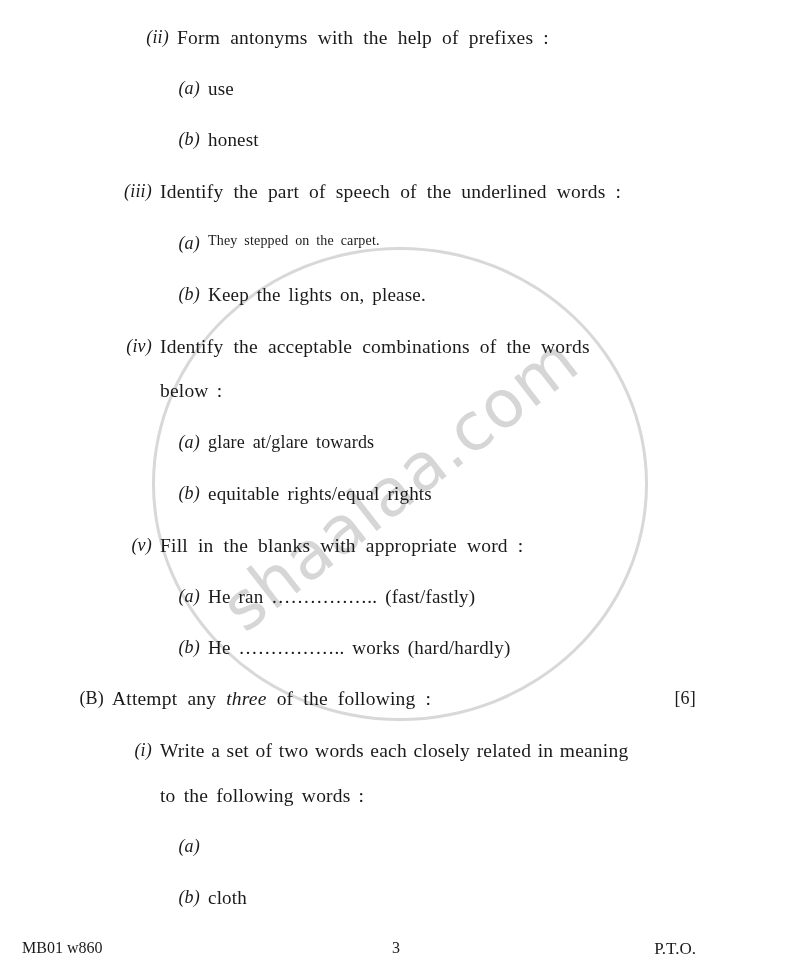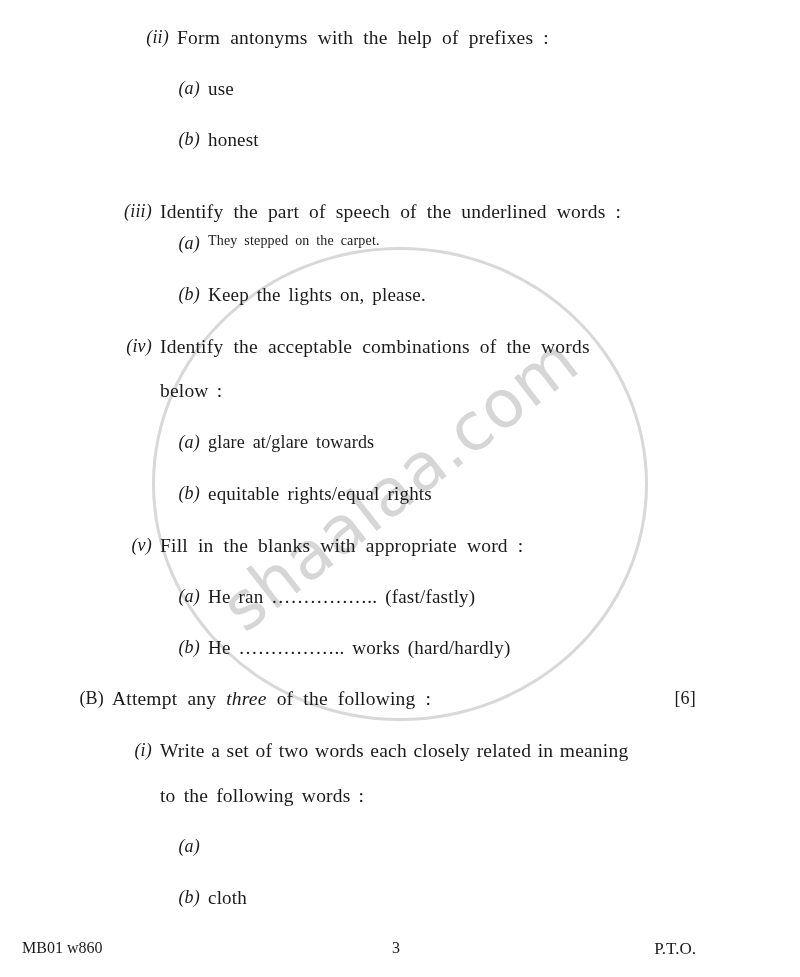--- a/index.html
+++ b/index.html
@@ -151,21 +151,21 @@
     </div>
   </div>
 
   <div class="line" style="position:absolute; top:130px; left:0; width:800px;">
     <div class="row">
       <div class="marker" style="width:40px; margin-left:160px;">(b)</div>
       <div class="text sp-mid" style="margin-left:8px; font-size:19px;">honest</div>
     </div>
   </div>
 
-  <div class="line" style="position:absolute; top:182px; left:0; width:646px;margin-top:20px;">
+  <div class="line" style="position:absolute; top:182px; left:0; width:646px;">
     <div class="row">
       <div class="marker" style="width:48px; margin-left:104px;">(iii)</div>
       <div class="text sp-wide" style="margin-left:8px; font-size:19.5px;">Identify  the  part  of  speech  of  the  underlined  words  :</div>
     </div>
   </div>
 
   <div class="line" style="position:absolute; top:234px; left:0; width:800px;">
     <div class="row">
       <div class="marker" style="width:40px; margin-left:160px;">(a)</div>
       <div class="text sp-mid" style="margin-left:8px; font-size:14px;">They  stepped   on  the  carpet.</div>

